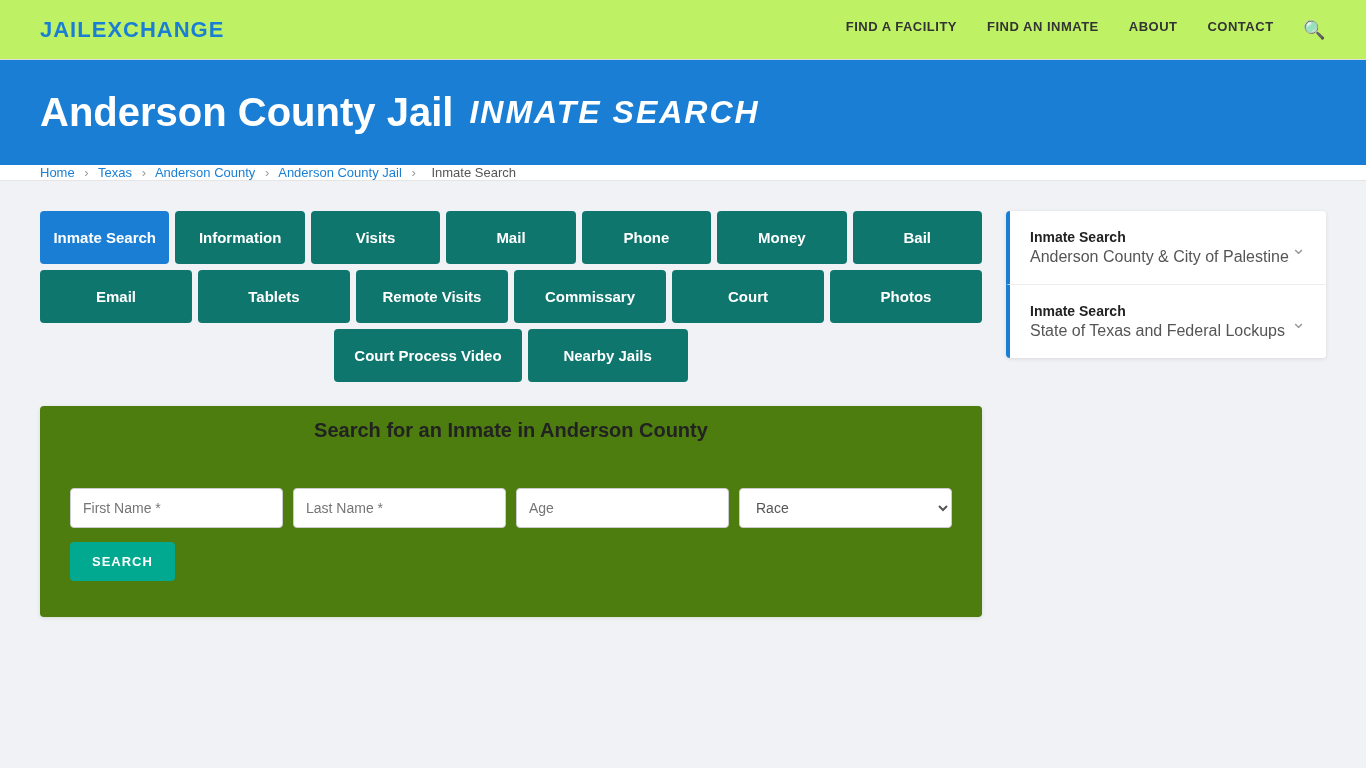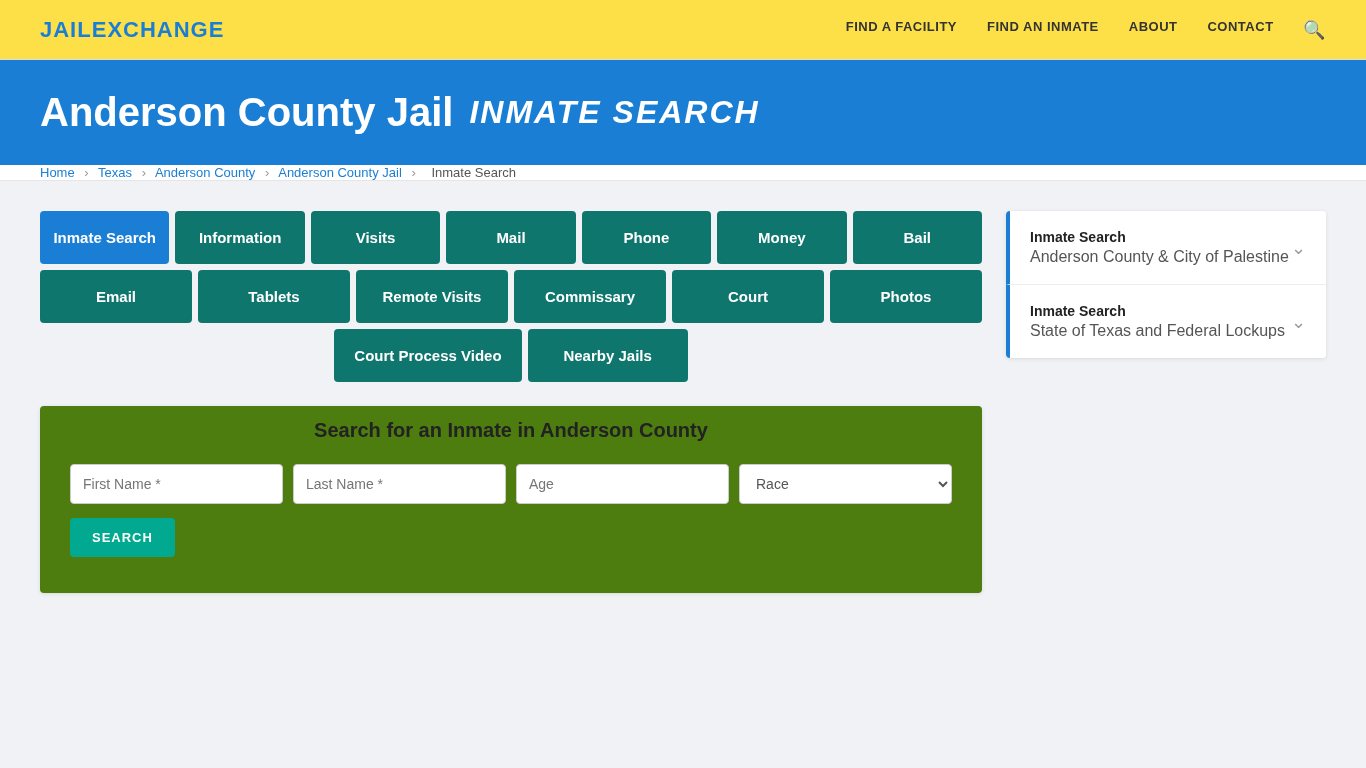--- a/index.html
+++ b/index.html
@@ -1,20 +1,20 @@
 <!DOCTYPE html>
 <html><head>
   <meta charset="utf-8">
   <style>
     * { box-sizing: border-box; margin: 0; padding: 0; }
     body { font-family: Arial, Helvetica, sans-serif; background: #f0f2f5; color: #333; }
 
     
     .header {
-      background: #fde047;
+      background: #bef264;
       border-bottom: 1px solid #ddd;
       padding: 0 40px;
       height: 60px;
       display: flex;
       align-items: center;
       justify-content: space-between;
     }
     .logo {
       font-size: 22px;
       font-weight: 900;
@@ -135,20 +135,21 @@
       margin-bottom: 14px;
     }
     .form-row input, .form-row select {
       flex: 1;
       padding: 10px 12px;
       border: 1px solid #ccc;
       border-radius: 4px;
       font-size: 14px;
       color: #555;
       background: #fff;
+      margin-top: 24px;
     }
     .form-row select {
       appearance: auto;
     }
     .search-btn {
       background: #00a98f;
       color: #fff;
       border: none;
       border-radius: 4px;
       padding: 12px 22px;

